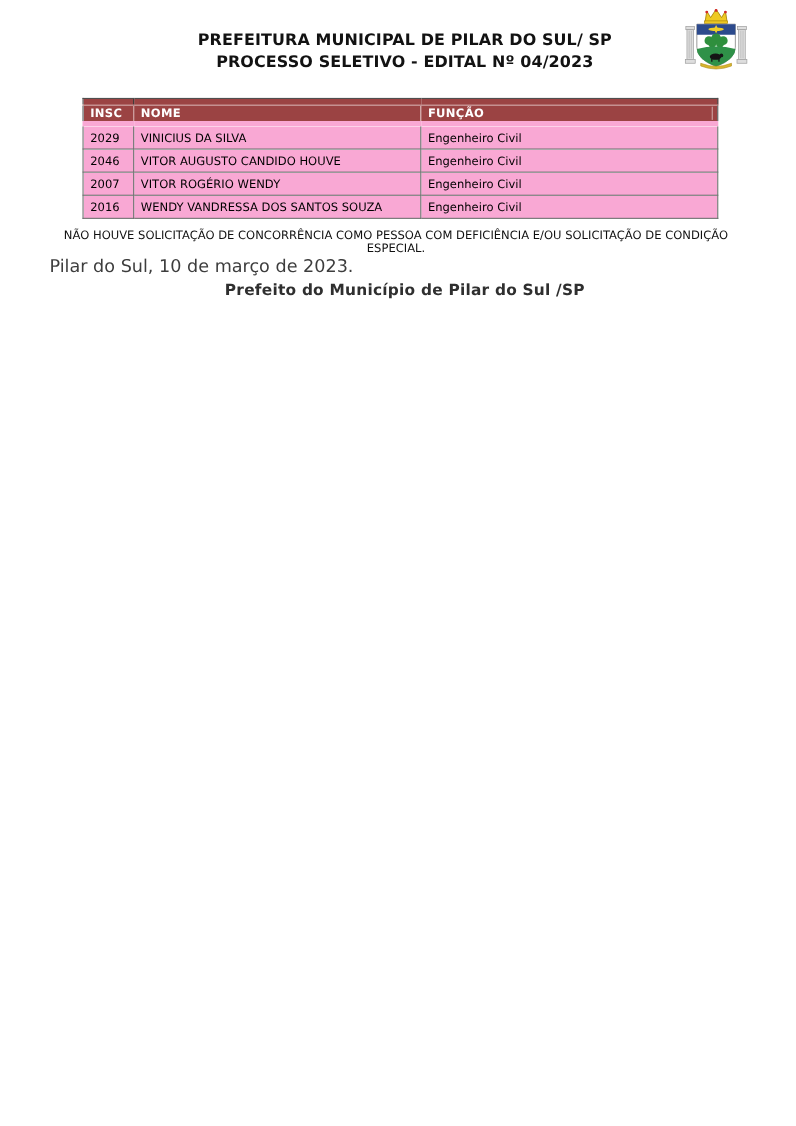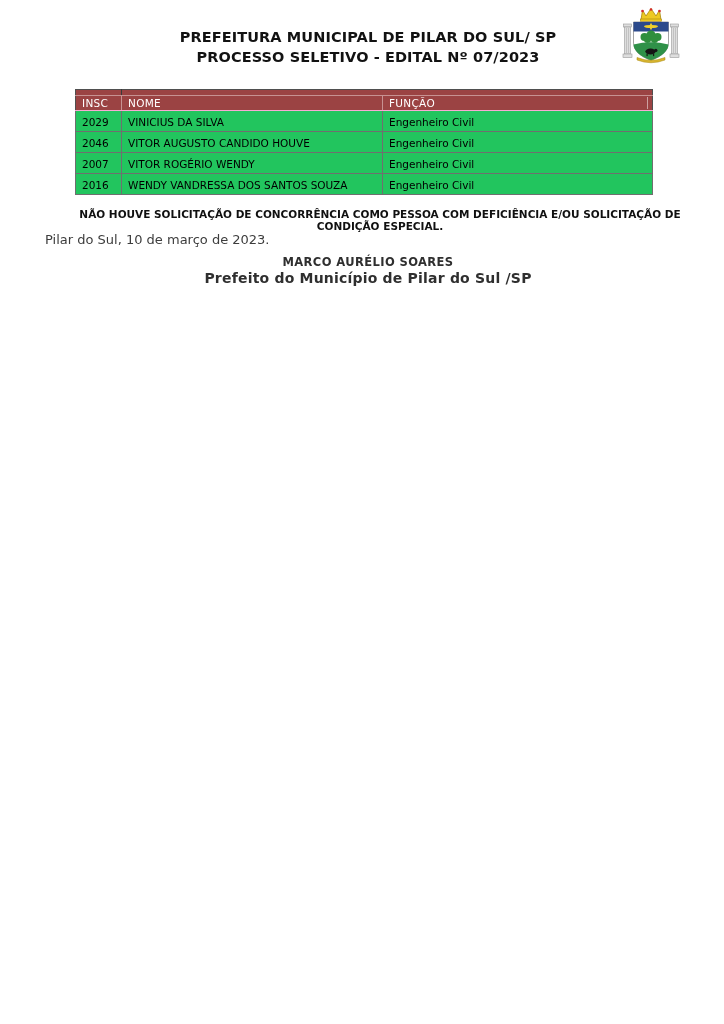--- a/index.html
+++ b/index.html
@@ -46,78 +46,78 @@
     padding: 0;
     border-bottom: 1px solid #c79292;
   }
   tr.bar th.tick { border-right: 1px solid #3a3a3a; }
   tr.hd th {
     position: relative;
     background: var(--table-header-bg, #9b4343);
     color: var(--table-header-text, #ffffff);
     height: 13px;
     font-size: 10.5px;
-    font-weight: normal;
+    font-weight: bold;
     text-align: left;
     letter-spacing: 0.3px;
     padding: 0 0 1px 6px;
-    border-bottom: 1px solid #f9a8d4;
+    border-bottom: 5px solid #f9a8d4;
   }
   tr.hd th + th { border-left: 1px solid #c79292; }
   tr.hd th:last-child::after {
     content: "";
     position: absolute;
     right: 4px; top: 1px; bottom: 1px;
     width: 1px;
     background: rgba(255,255,255,0.5);
   }
   tbody td {
-    background: #22c55e;
+    background: #f9a8d4;
     height: 18px;
     font-size: 10.5px;
     color: #000000;
     padding: 2px 0 0 6px;
     border: 1px solid #6f6f6f;
     overflow: hidden;
     white-space: nowrap;
   }
 
   
   .notice {
     position: absolute;
-    left: 55px; top: 208px; width: 650px;
+    left: 35px; top: 208px; width: 650px;
     text-align: center;
     font-size: 10.5px;
-    font-weight: bold;
+    font-weight: normal;
     color: #101010;
   }
   .date-line {
     position: absolute;
     left: 45px; top: 232px;
-    font-size: 13px;
+    font-size: 16px;
     color: #3d3d3d;
   }
   .signature {
     position: absolute;
     left: 45px; top: 255px; width: 646px;
     text-align: center;
     font-weight: bold;
     color: #2f2f2f;
   }
   .signature .sig-name  { font-size: 11.5px; letter-spacing: 0.4px; }
   .signature .sig-title { font-size: 14px; margin-top: 1px; letter-spacing: 0.2px; }
 </style>
 </head>
 <body>
 
 <div class="page">
 
   <div class="title-block">
     <div>PREFEITURA MUNICIPAL DE PILAR DO SUL/ SP</div>
-    <div>PROCESSO SELETIVO - EDITAL Nº 07/2023</div>
+    <div>PROCESSO SELETIVO - EDITAL Nº 04/2023</div>
   </div>
 
   <div class="logo">
     <svg width="62" height="58" viewBox="0 0 62 58">
 
       <g fill="#dedede" stroke="#9a9a9a" stroke-width="0.6">
         <rect x="3.5" y="17" width="8" height="3"></rect>
         <rect x="4.5" y="20" width="6" height="27"></rect>
         <rect x="3" y="47" width="9" height="3.5"></rect>
         <rect x="50.5" y="17" width="8" height="3"></rect>
@@ -203,17 +203,16 @@
         </tr>
       </tbody>
     </table>
   </div>
 
   <div class="notice">NÃO HOUVE SOLICITAÇÃO DE CONCORRÊNCIA COMO PESSOA COM DEFICIÊNCIA E/OU SOLICITAÇÃO DE CONDIÇÃO ESPECIAL.</div>
 
   <div class="date-line">Pilar do Sul, 10 de março de 2023.</div>
 
   <div class="signature">
-    <div class="sig-name">MARCO AURÉLIO SOARES</div>
     <div class="sig-title">Prefeito do Município de Pilar do Sul /SP</div>
   </div>
 
 </div>
 
 </body></html>

